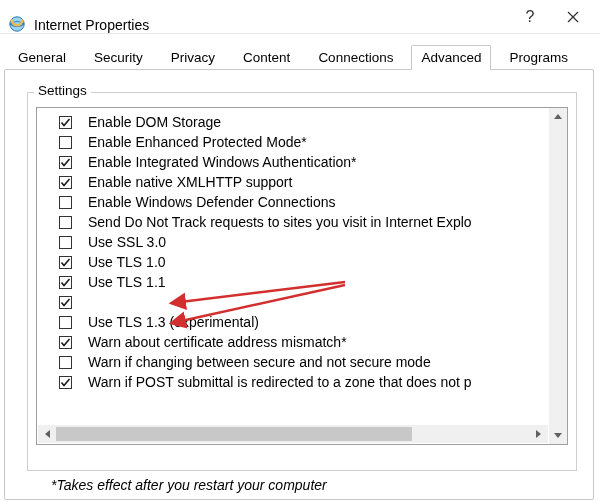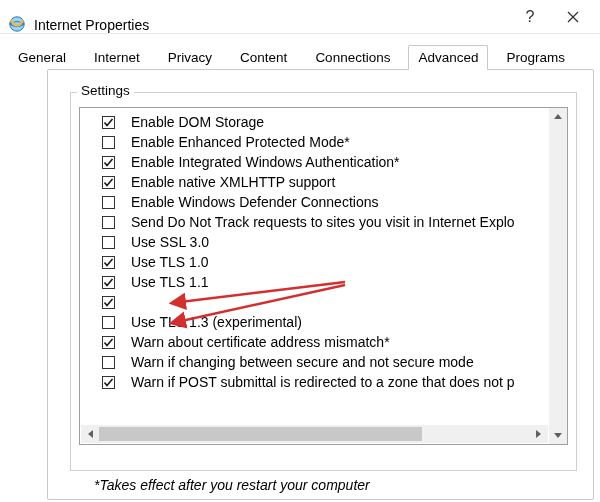--- a/index.html
+++ b/index.html
@@ -49,21 +49,20 @@
     border-top-left-radius: 2px;
     border-top-right-radius: 2px;
   }
   .panel {
     border: 1px solid #c8c8c8;
     border-radius: 2px;
     flex:1;
     padding: 12px 10px 6px 20px;
     display:flex; flex-direction:column;
     position:relative;
-    margin-left:43px;
   }
   .fieldset {
     position: relative;
     border: 1px solid #cfcfcf;
     margin: 10px 6px 2px 2px;
     padding: 10px 8px 6px 8px;
     flex:1;
     display:flex; flex-direction:column;
   }
   .fieldset .legend {
@@ -152,21 +151,21 @@
       <svg width="12" height="12" viewBox="0 0 12 12">
         <line x1="1" y1="1" x2="11" y2="11" stroke-width="1.2"></line>
         <line x1="11" y1="1" x2="1" y2="11" stroke-width="1.2"></line>
       </svg>
     </div>
   </div>
 
   <div class="body">
     <div class="tabs" id="tabs">
         <div class="tab" data-active="false">General</div>
-        <div class="tab" data-active="false">Internet</div>
+        <div class="tab" data-active="false">Security</div>
         <div class="tab" data-active="false">Privacy</div>
         <div class="tab" data-active="false">Content</div>
         <div class="tab" data-active="false">Connections</div>
         <div class="tab" data-active="true">Advanced</div>
         <div class="tab" data-active="false">Programs</div>
       </div>
     <div class="panel">
       <div class="fieldset">
         <span class="legend">Settings</span>
         <div class="listwrap">

